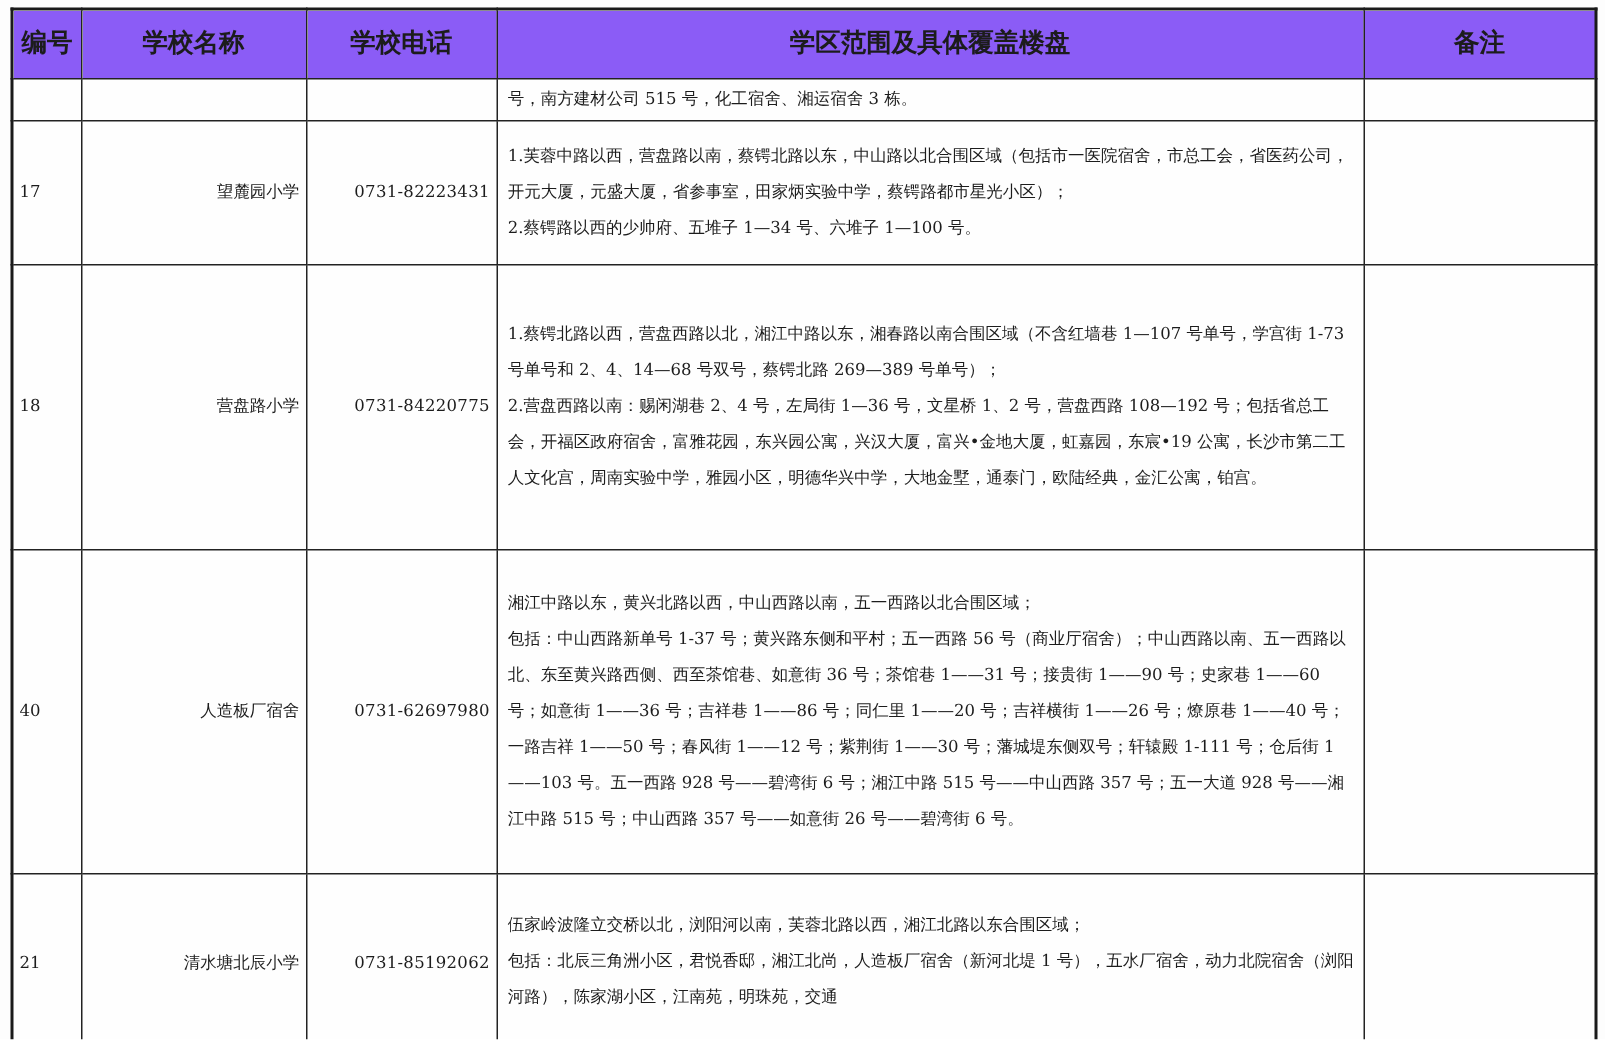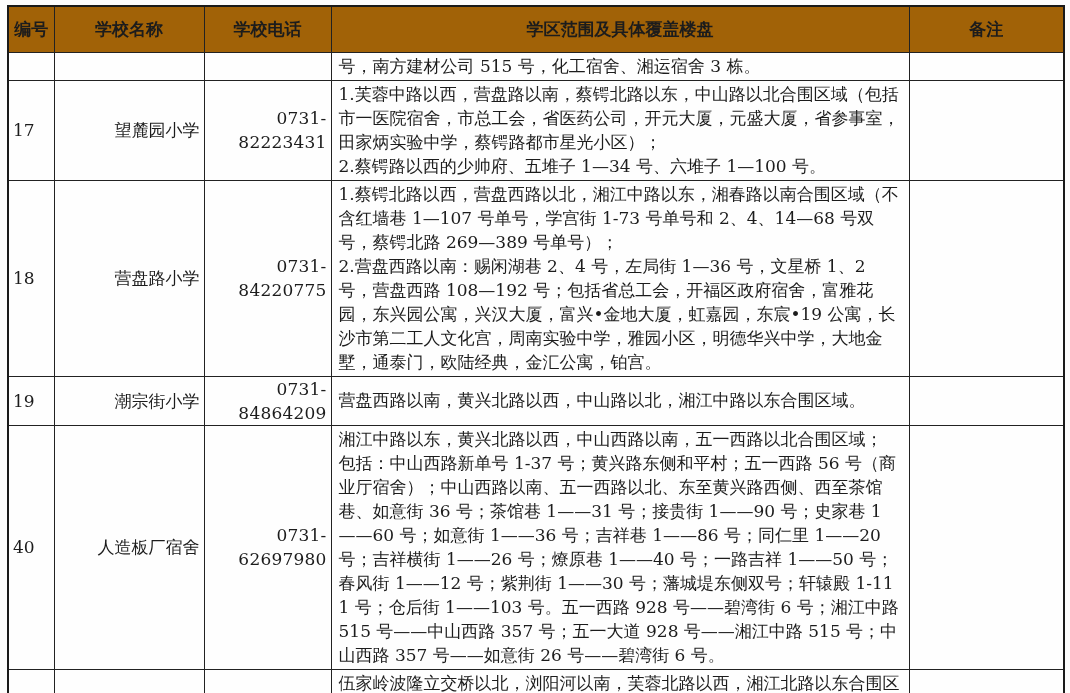--- a/index.html
+++ b/index.html
@@ -26,32 +26,32 @@
   }
   table.school-table col.c-id     { width: 46px;  }
   table.school-table col.c-name   { width: 150px; }
   table.school-table col.c-phone  { width: 127px; }
   table.school-table col.c-range  { width: 578px; }
   table.school-table col.c-remark { width: 155px; }
 
   table.school-table th,
   table.school-table td {
     border: 1px solid #222222;
-    font-size: 17px;
+    font-size: 11px;
     line-height: 24px;
     vertical-align: middle;
     overflow: hidden;
   }
   table.school-table { border: 2px solid #1a1a1a; }
   table.school-table thead th {
     font-weight: bold;
     font-size: 17px;
     text-align: center;
     height: 46px;
-    background: #a16207;
+    background: #8b5cf6;
   }
   td.cell-id, td.cell-name, td.cell-phone {
     padding: 0 4px;
   }
   td.cell-name { text-align: right; padding-left: 14px; }
   td.cell-phone { text-align: right; letter-spacing: 0.2px; }
   td.cell-range {
     text-align: left;
     vertical-align: top;
     padding: 1px 6px 2px 7px;
@@ -105,27 +105,20 @@
         <td class="cell-remark"></td>
       </tr>
       <tr class="r-18">
         <td class="cell-id">18</td>
         <td class="cell-name">营盘路小学</td>
         <td class="cell-phone">0731-84220775</td>
         <td class="cell-range">1.蔡锷北路以西，营盘西路以北，湘江中路以东，湘春路以南合围区域（不含红墙巷 1—107 号单号，学宫街 1-73 号单号和 2、4、14—68 号双号，蔡锷北路 269—389 号单号）；
 2.营盘西路以南：赐闲湖巷 2、4 号，左局街 1—36 号，文星桥 1、2 号，营盘西路 108—192 号；包括省总工会，开福区政府宿舍，富雅花园，东兴园公寓，兴汉大厦，富兴•金地大厦，虹嘉园，东宸•19 公寓，长沙市第二工人文化宫，周南实验中学，雅园小区，明德华兴中学，大地金墅，通泰门，欧陆经典，金汇公寓，铂宫。</td>
         <td class="cell-remark"></td>
       </tr>
-      <tr class="r-19">
-        <td class="cell-id">19</td>
-        <td class="cell-name">潮宗街小学</td>
-        <td class="cell-phone">0731-84864209</td>
-        <td class="cell-range">营盘西路以南，黄兴北路以西，中山路以北，湘江中路以东合围区域。</td>
-        <td class="cell-remark"></td>
-      </tr>
       <tr class="r-20">
         <td class="cell-id">40</td>
         <td class="cell-name">人造板厂宿舍</td>
         <td class="cell-phone">0731-62697980</td>
         <td class="cell-range">湘江中路以东，黄兴北路以西，中山西路以南，五一西路以北合围区域；
 包括：中山西路新单号 1-37 号；黄兴路东侧和平村；五一西路 56 号（商业厅宿舍）；中山西路以南、五一西路以北、东至黄兴路西侧、西至茶馆巷、如意街 36 号；茶馆巷 1——31 号；接贵街 1——90 号；史家巷 1——60 号；如意街 1——36 号；吉祥巷 1——86 号；同仁里 1——20 号；吉祥横街 1——26 号；燎原巷 1——40 号；一路吉祥 1——50 号；春风街 1——12 号；紫荆街 1——30 号；藩城堤东侧双号；轩辕殿 1-111 号；仓后街 1——103 号。五一西路 928 号——碧湾街 6 号；湘江中路 515 号——中山西路 357 号；五一大道 928 号——湘江中路 515 号；中山西路 357 号——如意街 26 号——碧湾街 6 号。</td>
         <td class="cell-remark"></td>
       </tr>
       <tr class="r-21">
         <td class="cell-id">21</td>

